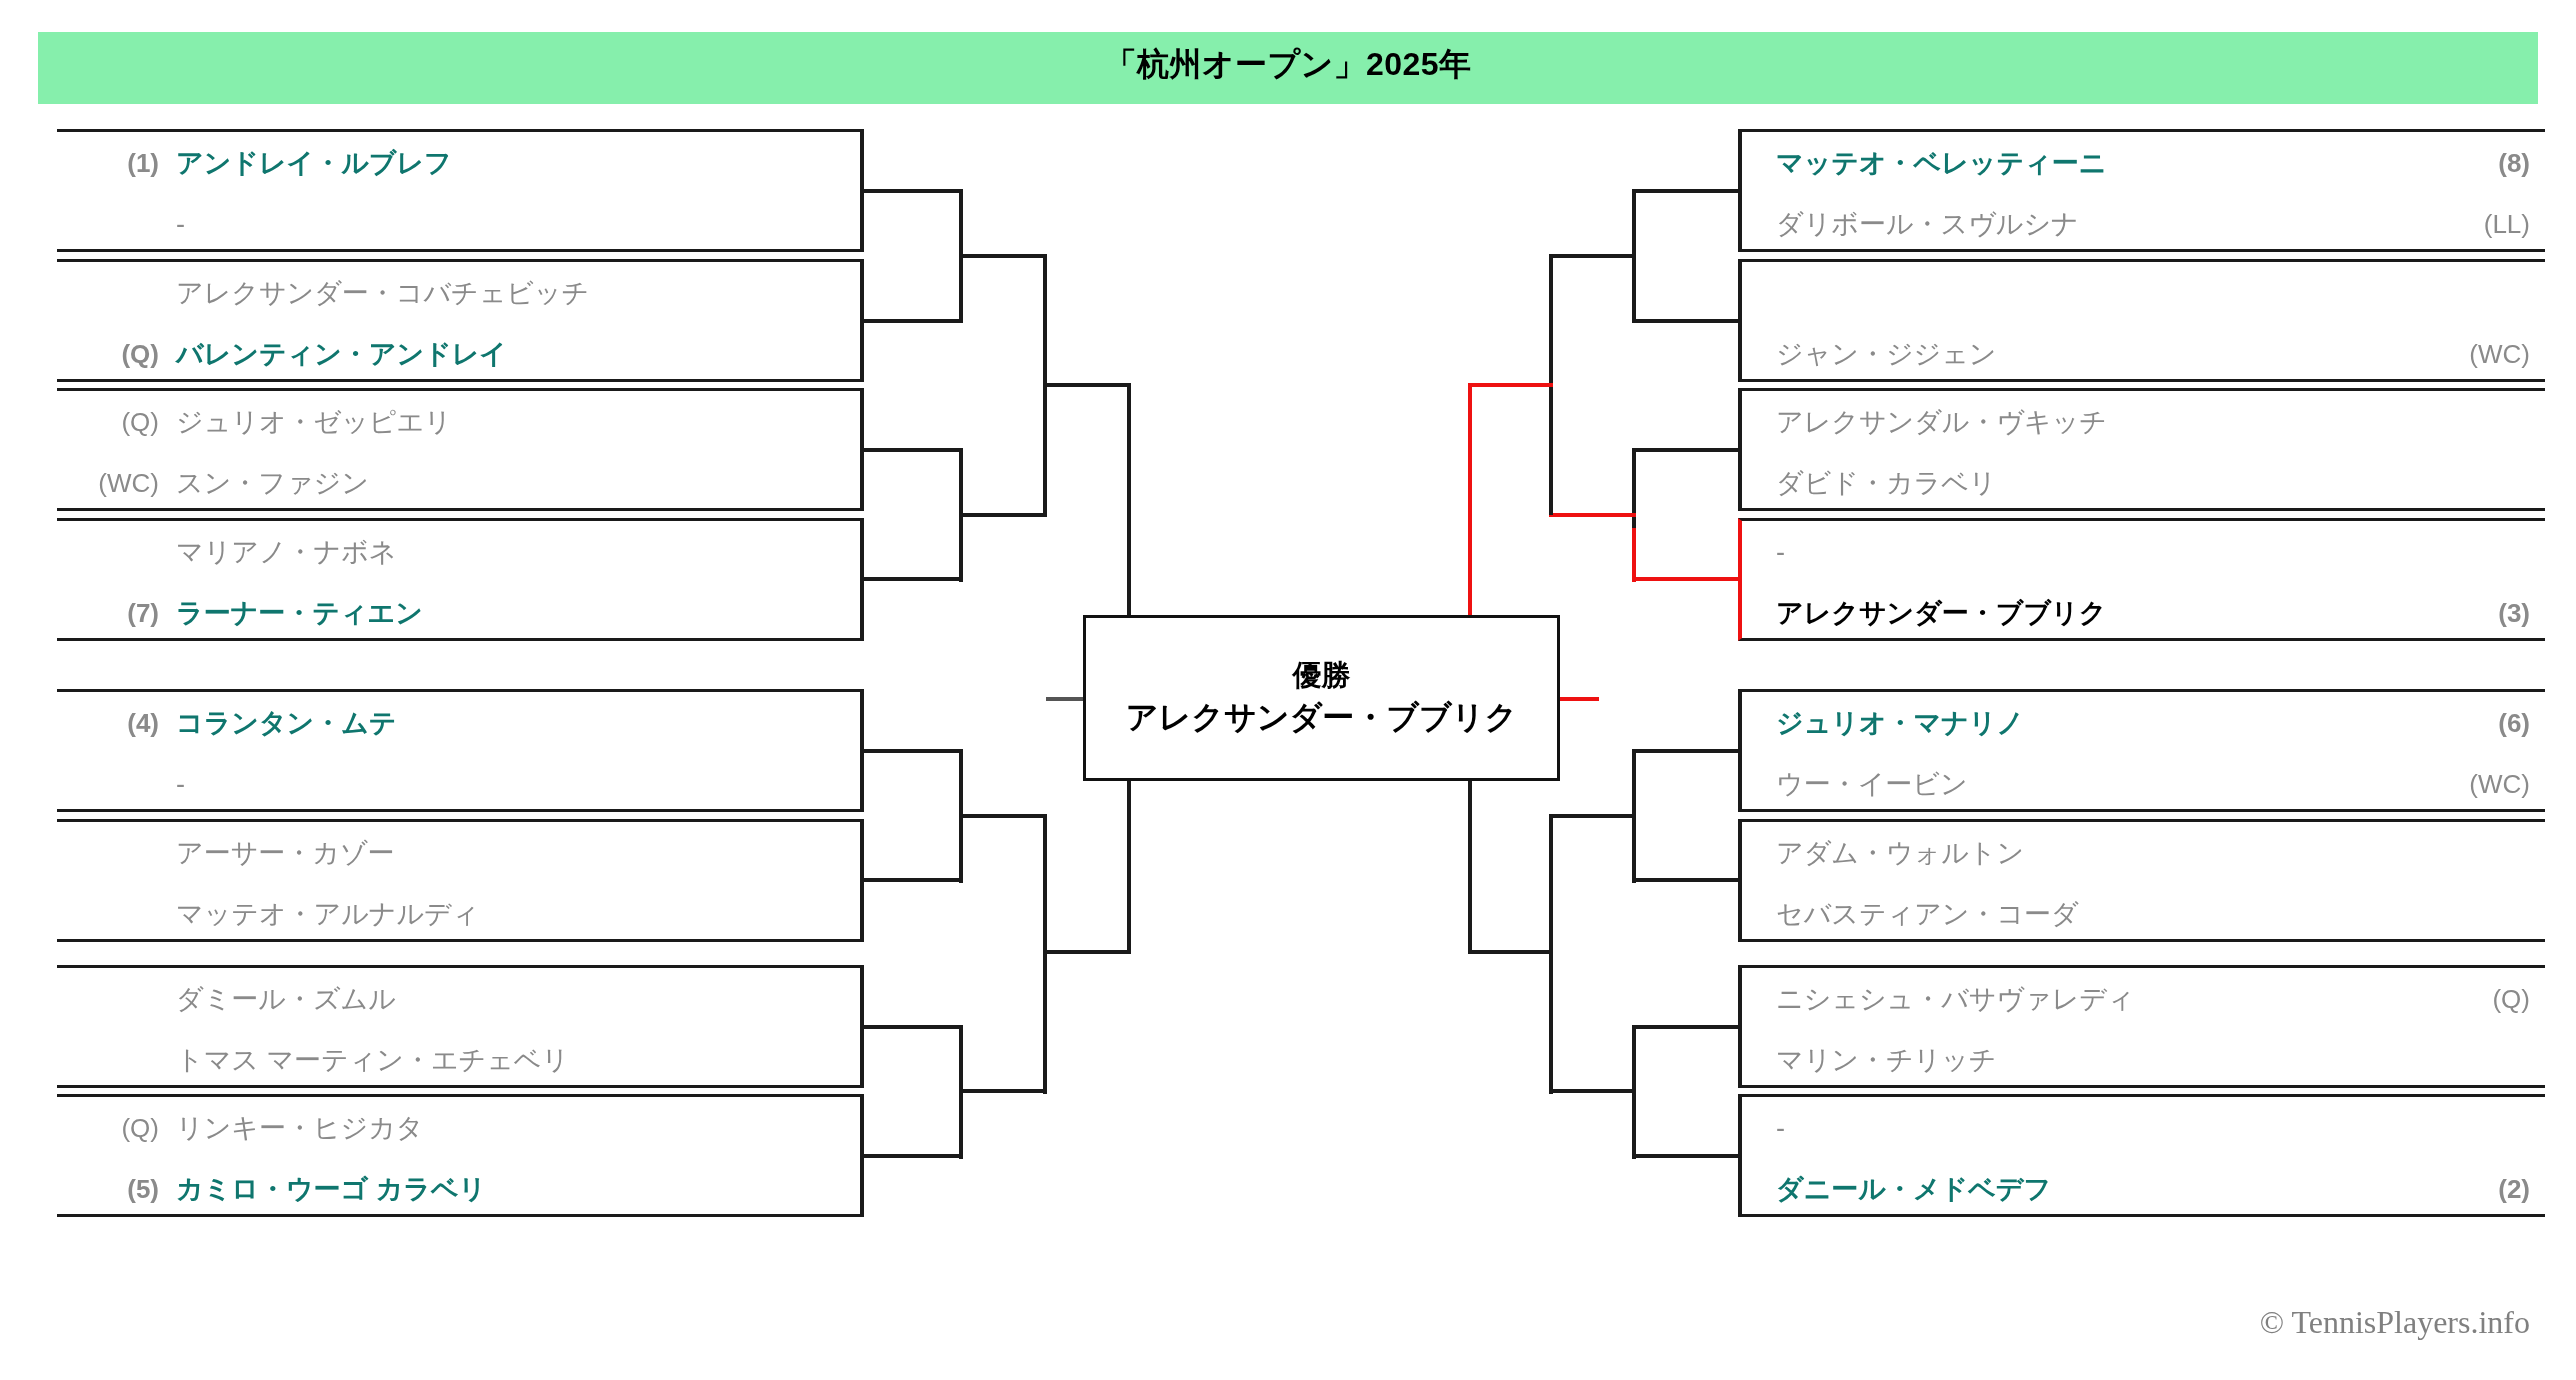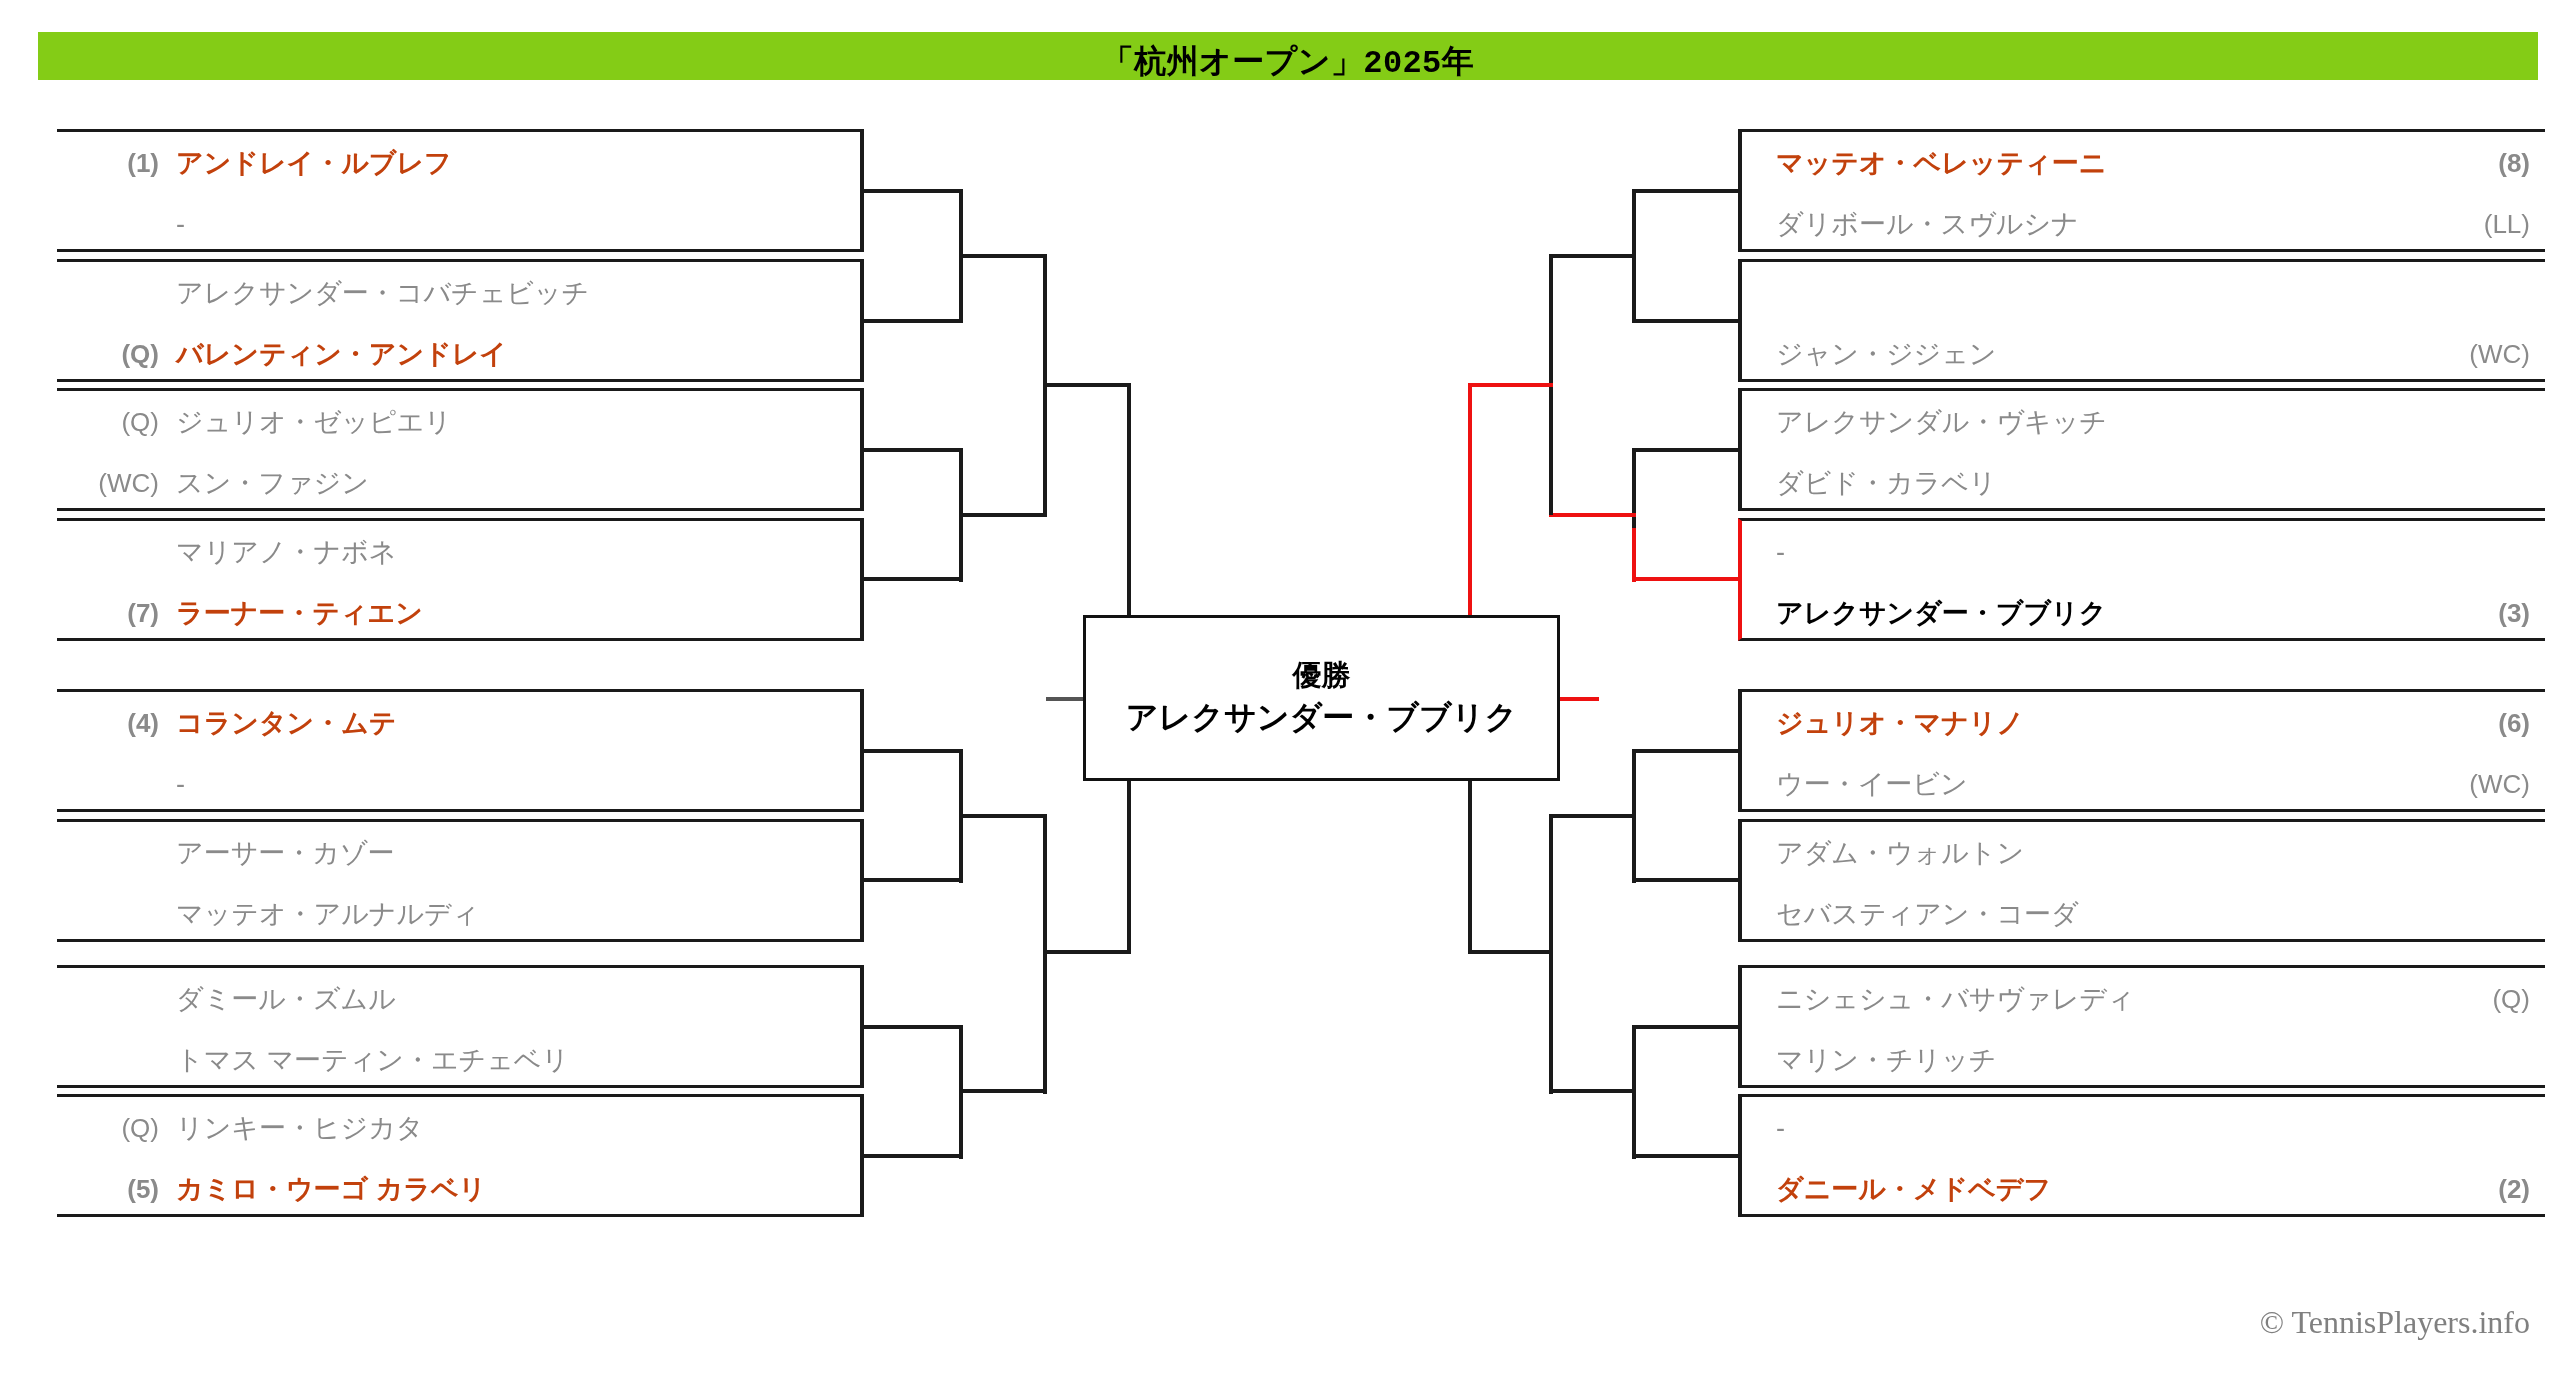--- a/index.html
+++ b/index.html
@@ -14,23 +14,22 @@
     position: relative;
     overflow: hidden;
   }
 
   
   #header-bar {
     position: absolute;
     left: 38px;
     top: 32px;
     width: 2500px;
-    height: 48px;
-    background: #84cc16;
-    font-family: Liberation Mono, monospace;
+    height: 72px;
+    background: #86efac;
   }
   #header-title {
     position: absolute;
     left: 0;
     top: 0;
     width: 100%;
     height: 64px;
     line-height: 64px;
     text-align: center;
     font-size: 32px;
@@ -88,21 +87,21 @@
     top: 50%;
     transform: translateY(-50%);
     font-size: 27px;
     color: #8a8a8a;
     white-space: nowrap;
   }
   .left .pname  { left: 119px; }
   .right .pname { left: 34px; }
 
   .pname.win, .seed.win { font-weight: bold; }
-  .pname.win { color: #c2410c; }
+  .pname.win { color: #0f766e; }
   .pname.champ { color: #000000; font-weight: bold; }
   .pname.dash { color: #8a8a8a; }
 
   
   .ln {
     position: absolute;
     background: #1a1a1a;
   }
   .ln.red { background: #ee1111; }
   .ln.h { height: 4.2px; }

